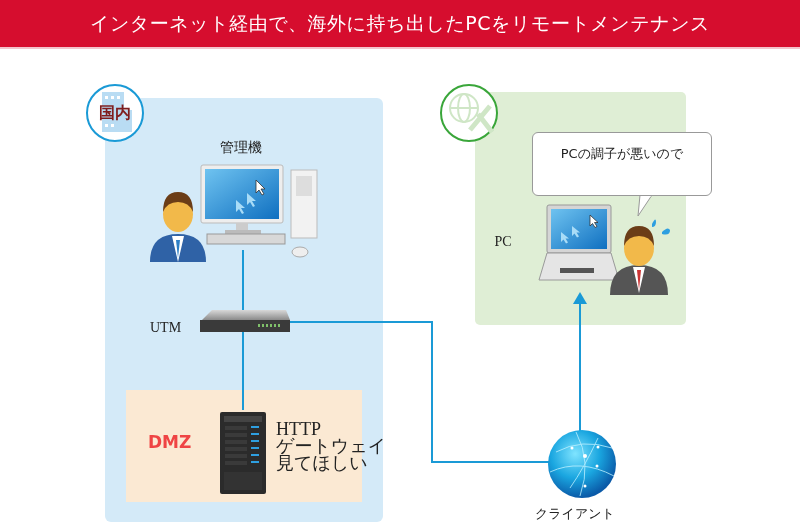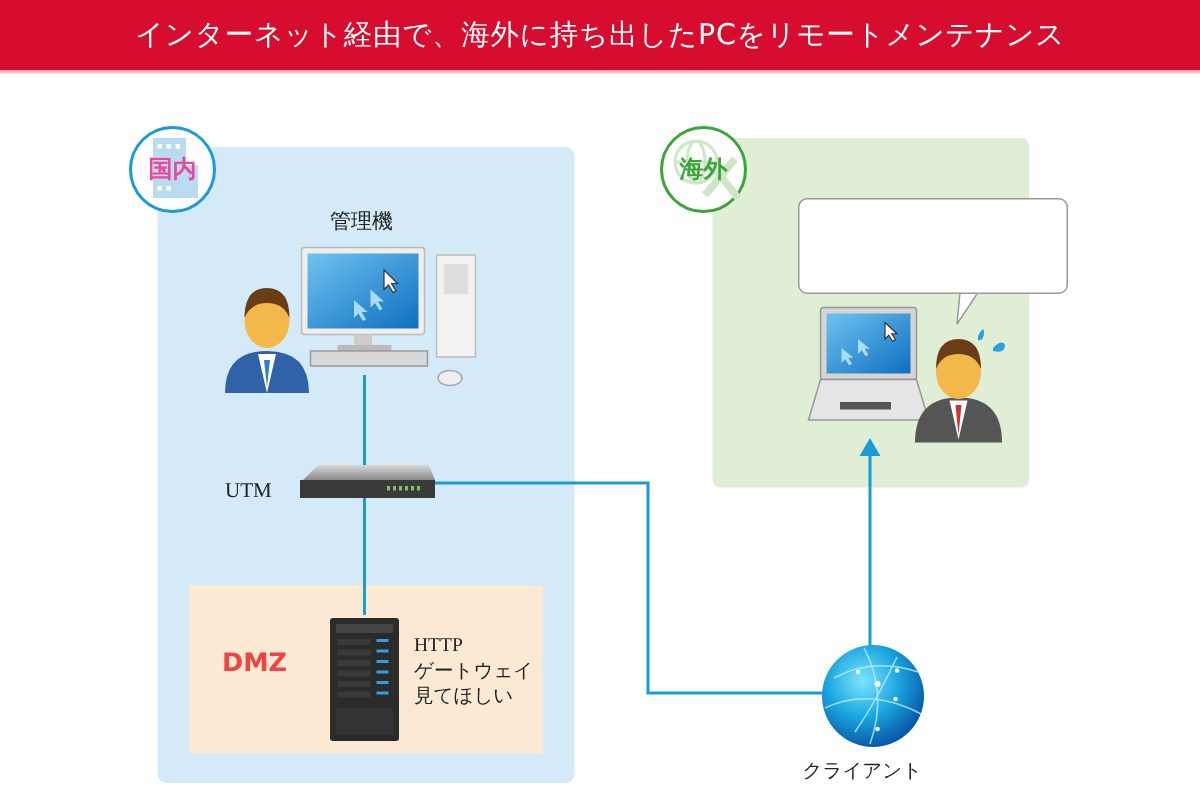--- a/index.html
+++ b/index.html
@@ -162,53 +162,54 @@
         <circle cx="585" cy="456" r="2"></circle>
         <circle cx="572" cy="448" r="1.5"></circle>
         <circle cx="598" cy="447" r="1.5"></circle>
         <circle cx="597" cy="466" r="1.5"></circle>
         <circle cx="585" cy="486" r="1.5"></circle>
       </g>
   </g>
 </svg>
 
 <div class="abs speech-bubble bubble">
+  <div>PCの調子が悪いので</div>
 </div>
 
 <div class="abs badge badge-domestic">
   <svg width="54" height="54" style="position:absolute;left:0;top:0">
     <g fill="#b9dcf3">
         <rect x="14" y="6" width="22" height="40"></rect>
         <rect x="34" y="24" width="10" height="22"></rect>
       </g>
     <g fill="#fff">
         <rect x="17" y="10" width="3" height="3"></rect>
         <rect x="23" y="10" width="3" height="3"></rect>
         <rect x="29" y="10" width="3" height="3"></rect>
         <rect x="17" y="38" width="3" height="3"></rect>
         <rect x="23" y="38" width="3" height="3"></rect>
       </g>
   </svg>
-  <div class="badge-text" style="color:#ec4899">国内</div>
+  <div class="badge-text" style="color:#7f1d1d">国内</div>
 </div>
 <div class="abs badge badge-overseas">
   <svg width="54" height="54" style="position:absolute;left:0;top:0">
     <g fill="none" stroke="#cfe6c6" stroke-width="2">
         <circle cx="22" cy="22" r="14"></circle>
         <line x1="8" y1="22" x2="36" y2="22"></line>
         <ellipse cx="22" cy="22" rx="6" ry="14"></ellipse>
       </g>
     <path d="M28 44 L48 20 M36 28 L50 46" stroke="#cfe6c6" stroke-width="5" fill="none"></path>
   </svg>
-  <div class="badge-text" style="color:#3aa63a">海外</div>
 </div>
 
 <div class="abs lbl" style="left:220px;top:139px;">管理機</div>
 <div class="abs lbl" style="left:150px;top:320px;">UTM</div>
 <div class="abs dmz-label">DMZ</div>
-<div class="abs lbl" style="left:276px;top:421px;line-height:17px;font-size:13px;">
+<div class="abs lbl" style="left:276px;top:421px;line-height:17px;font-size:18px;">
   <div>HTTP</div>
   <div>ゲートウェイ</div>
   <div>見てほしい</div>
 </div>
 <div class="abs lbl" style="left:460px;top:231px;line-height:21px;text-align:center;width:86px;">
+  <div>PC</div>
 </div>
 <div class="abs lbl" style="left:535px;top:505px;font-size:13px;">クライアント</div>
 
 </body></html>

